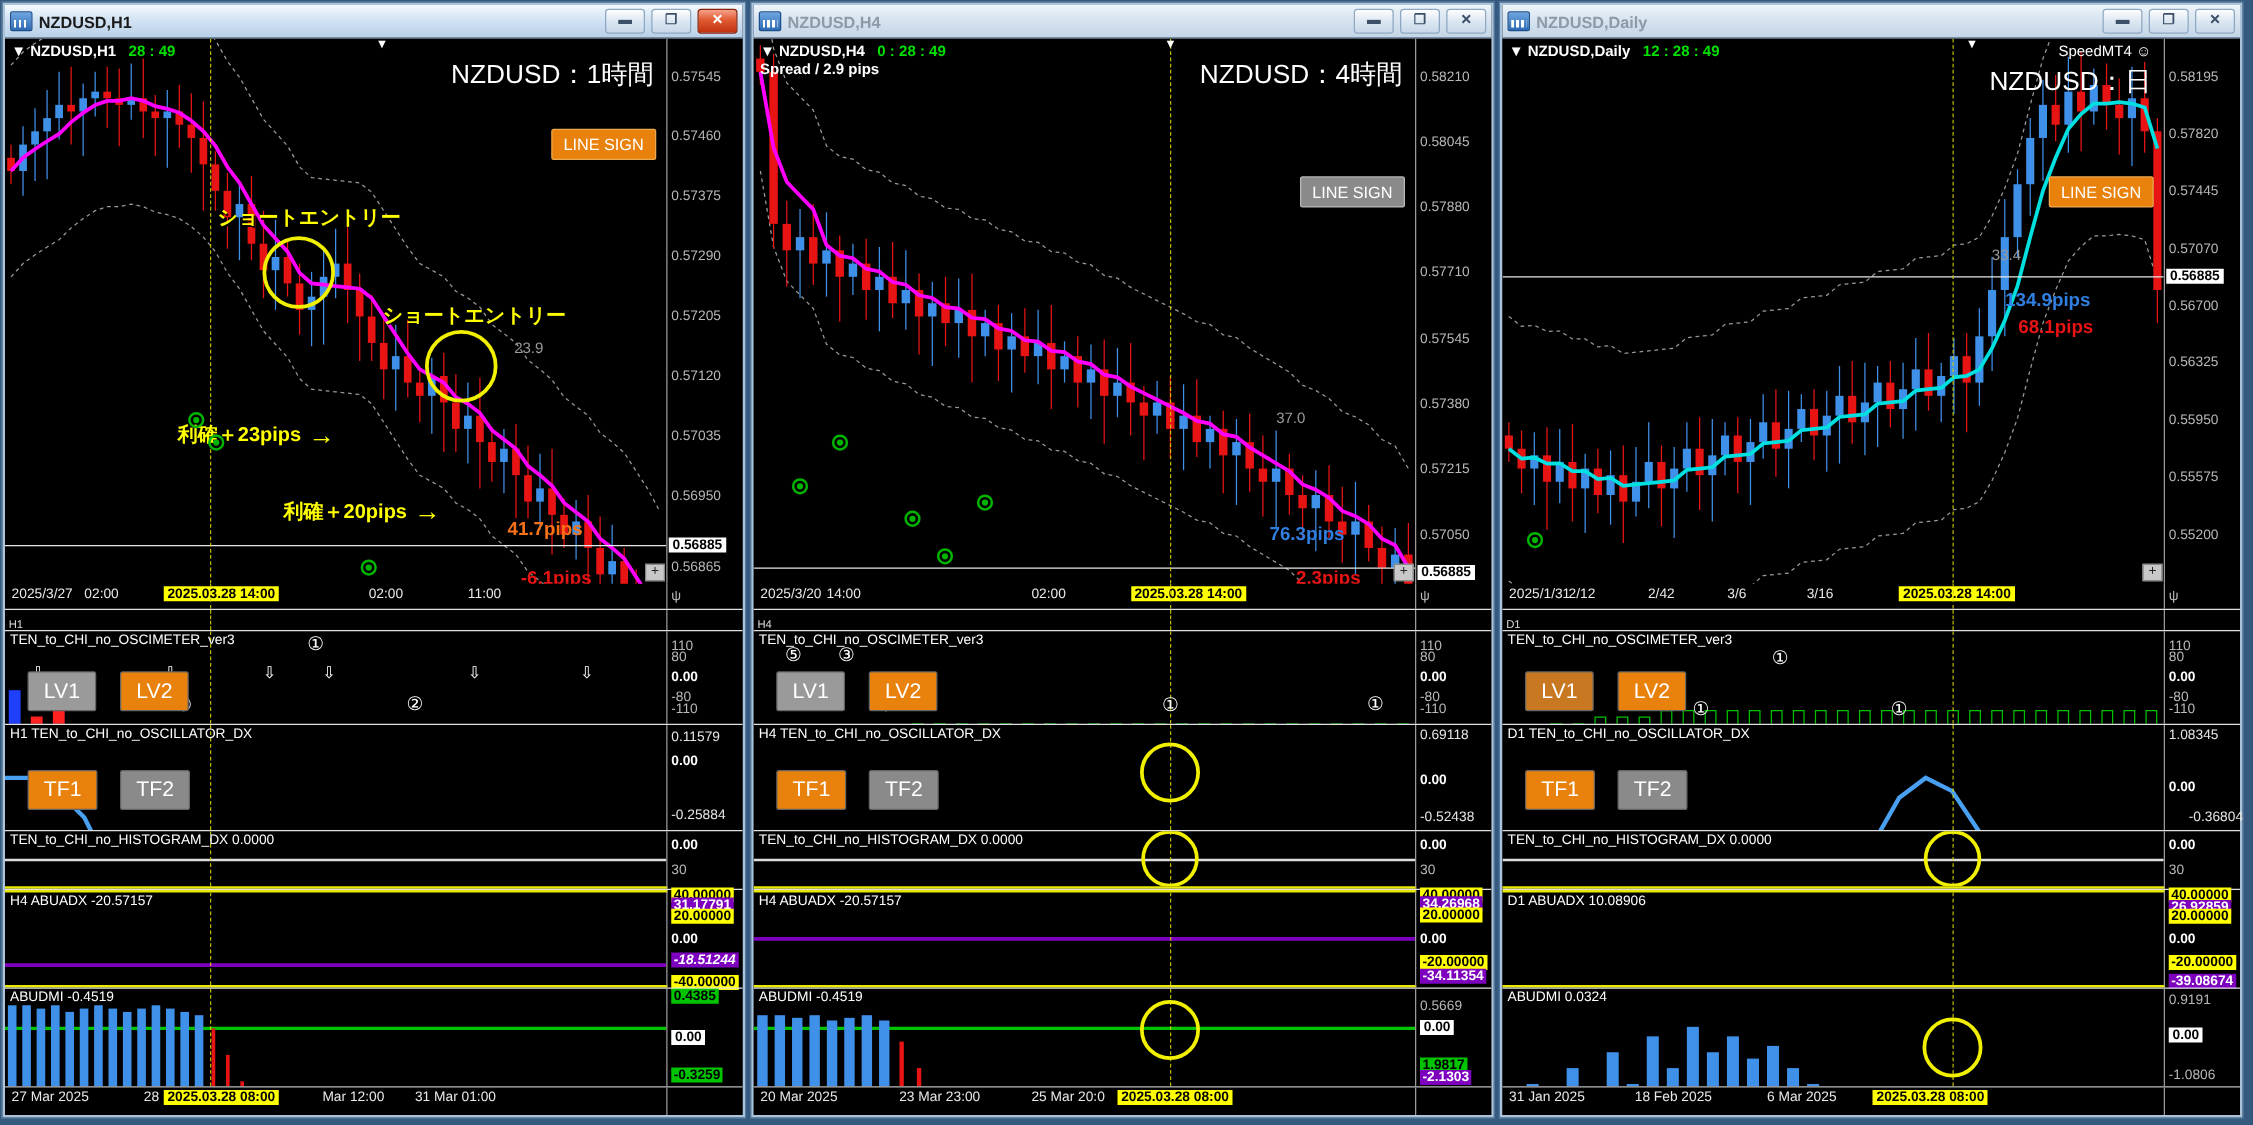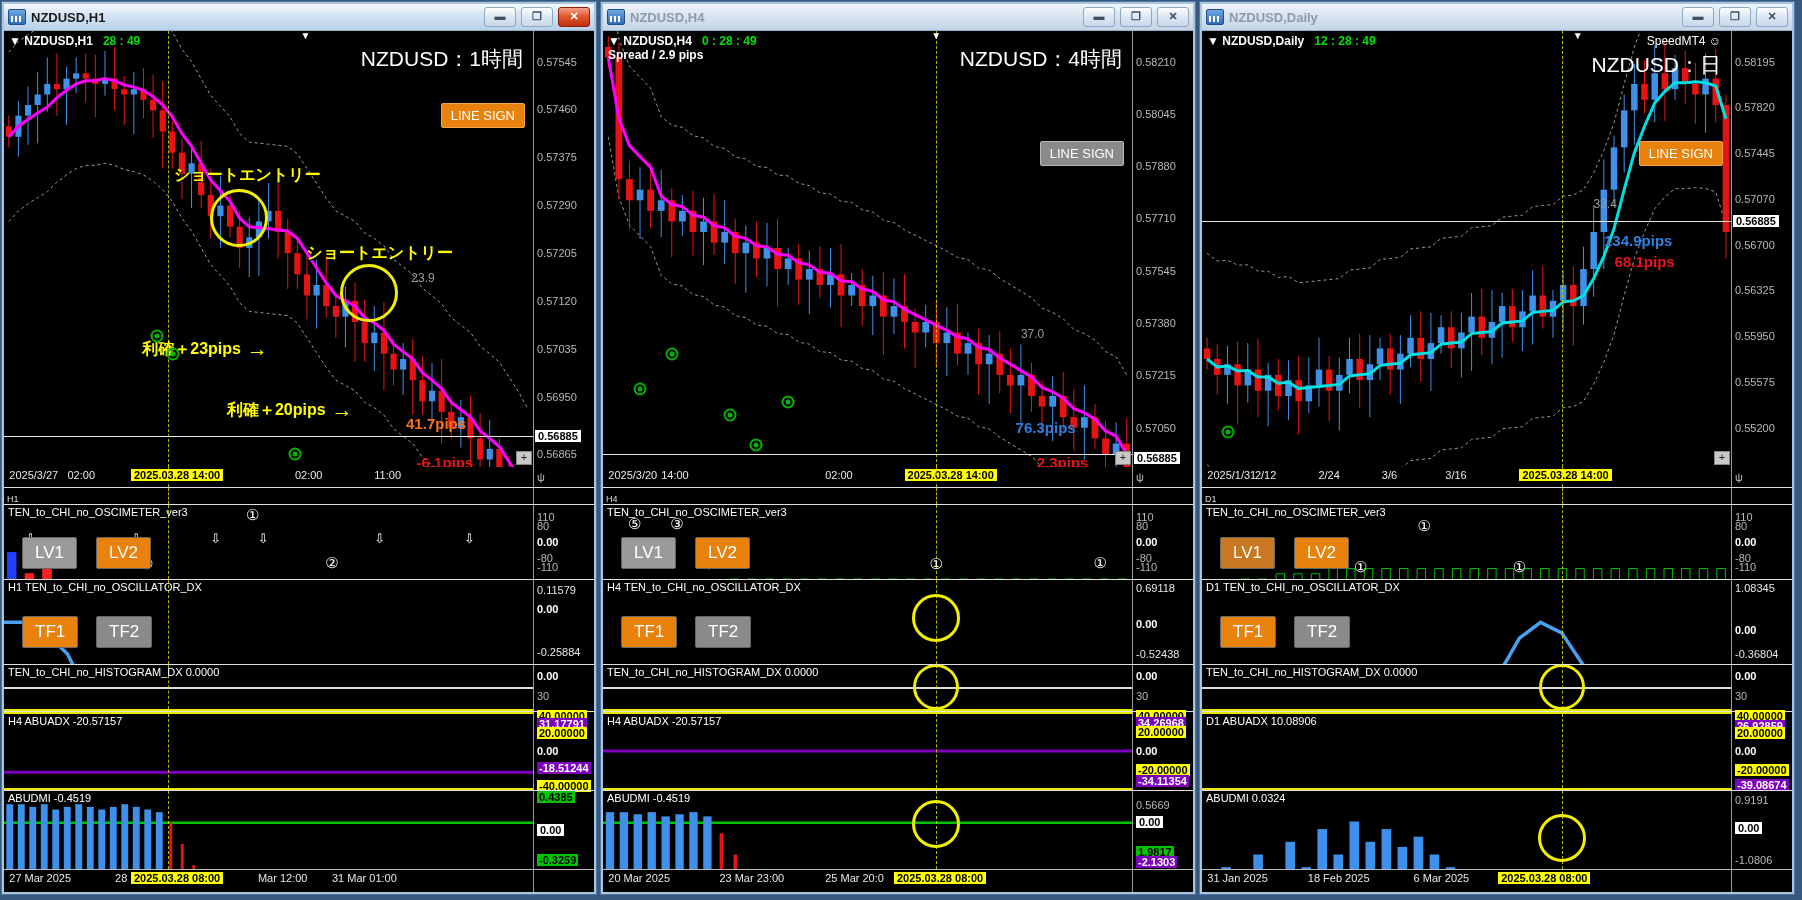--- a/index.html
+++ b/index.html
@@ -650,21 +650,21 @@
               <rect x="98.26086956521739" y="50" width="1.3043478260869563" height="42" fill="#e81414"></rect>
             </svg>
             <div class="ind-title">H4 ABUADX  -20.57157</div>
             <div class="vline" style="left: 31%;"></div>
           </div>
           <div class="scale">
             <div class="slab y" style="top: 5%;">40.00000</div>
             <div class="slab p" style="top: 16%;">31.17791</div>
             <div class="slab y" style="top: 27%;">20.00000</div>
             <div class="slab plainB" style="top: 50%;">0.00</div>
-            <div class="slab p" style="top: 72%;">-18.51244</div>
+            <div class="slab p" style="top: 72%; font-style: italic;">-18.51244</div>
             <div class="slab y" style="top: 95%;">-40.00000</div>
           </div>
         </div>
         <div class="row panel" style="height: 78px;">
           <div class="plot">
             <svg viewBox="0 0 100 100" preserveAspectRatio="none">
               <line x1="0" y1="50" x2="100" y2="50" stroke="#fff" stroke-width="1" vector-effect="non-scaling-stroke"></line>
               <line x1="0" y1="6" x2="100" y2="6" stroke="#00c400" stroke-width="2.5" vector-effect="non-scaling-stroke"></line>
               <line x1="0" y1="92" x2="100" y2="92" stroke="#00c400" stroke-width="2.5" vector-effect="non-scaling-stroke"></line>
               <rect x="0.43478260869565216" y="2.5" width="1.3043478260869563" height="47.5" fill="#3f90e8"></rect>
@@ -1549,21 +1549,21 @@
             <div class="slab dim" style="top: 70%;">0.55950</div>
             <div class="slab dim" style="top: 80.5%;">0.55575</div>
             <div class="slab dim" style="top: 91%;">0.55200</div>
             <div class="curprice" style="top: 43.5%;">0.56885</div>
           </div>
         </div>
         <div class="row axisrow" style="height: 20px;">
           <div class="plot axis">
             <span style="left: 1%;">2025/1/31</span>
             <span style="left: 10%;">2/12</span>
-            <span style="left: 22%;">2/24</span>
+            <span style="left: 22%;">2/42</span>
             <span style="left: 34%;">3/6</span>
             <span style="left: 46%;">3/16</span>
             <span class="hl" style="left: 60%;">2025.03.28 14:00</span>
             <div class="vline" style="left: 68%;"></div>
           </div>
           <div class="scale">
             <div class="slab dim" style="top: 50%;">ψ</div>
           </div>
         </div>
         <div class="row panel" style="height: 16px;">
@@ -1799,21 +1799,21 @@
               <path d="M0.00 50.00 L4.00 46.00 L8.00 42.00 L12.00 40.00 L16.00 42.00 L20.00 47.00 L24.00 54.00 L28.00 60.00 L32.00 64.00 L36.00 62.00 L40.00 56.00 L44.00 48.00 L48.00 38.00 L52.00 28.00 L56.00 18.00 L60.00 11.00 L64.00 8.00 L68.00 10.00 L72.00 16.00 L76.00 26.00 L80.00 38.00 L84.00 50.00 L88.00 60.00 L92.00 66.00 L96.00 68.00 L100.00 64.00" fill="none" stroke="#4aa0f0" stroke-width="3.5" vector-effect="non-scaling-stroke"></path>
             </svg>
             <div class="ind-title">D1 TEN_to_CHI_no_OSCILLATOR_DX</div>
             <div class="lvbtn" style="left: 18px; top: 36px; background: rgb(232, 130, 12);">TF1</div>
             <div class="lvbtn" style="left: 92px; top: 36px; background: rgb(138, 138, 138);">TF2</div>
             <div class="vline" style="left: 68%;"></div>
           </div>
           <div class="scale">
             <div class="slab plain" style="top: 10%;">1.08345</div>
             <div class="slab plainB" style="top: 60%;">0.00</div>
-            <div class="slab plain" style="top: 88%;">-0.36804</div>
+            <div class="slab plain" style="top: 88%; margin-left: 16px;">-0.36804</div>
           </div>
         </div>
         <div class="row panel" style="height: 46px;">
           <div class="plot" style="border-bottom: 2px solid rgb(232, 232, 0);">
             <div style="position: absolute; left: 0px; right: 0px; top: 0%; height: 46%; border-top: none;">
               <svg viewBox="0 0 100 100" preserveAspectRatio="none">
                 <rect x="0.2" y="12" width="1.0333333333333334" height="76" fill="#2040ff"></rect>
                 <rect x="1.8666666666666667" y="12" width="1.0333333333333334" height="76" fill="#2040ff"></rect>
                 <rect x="3.5333333333333337" y="12" width="1.0333333333333334" height="76" fill="#2040ff"></rect>
                 <rect x="5.2" y="12" width="1.0333333333333334" height="76" fill="#2040ff"></rect>

